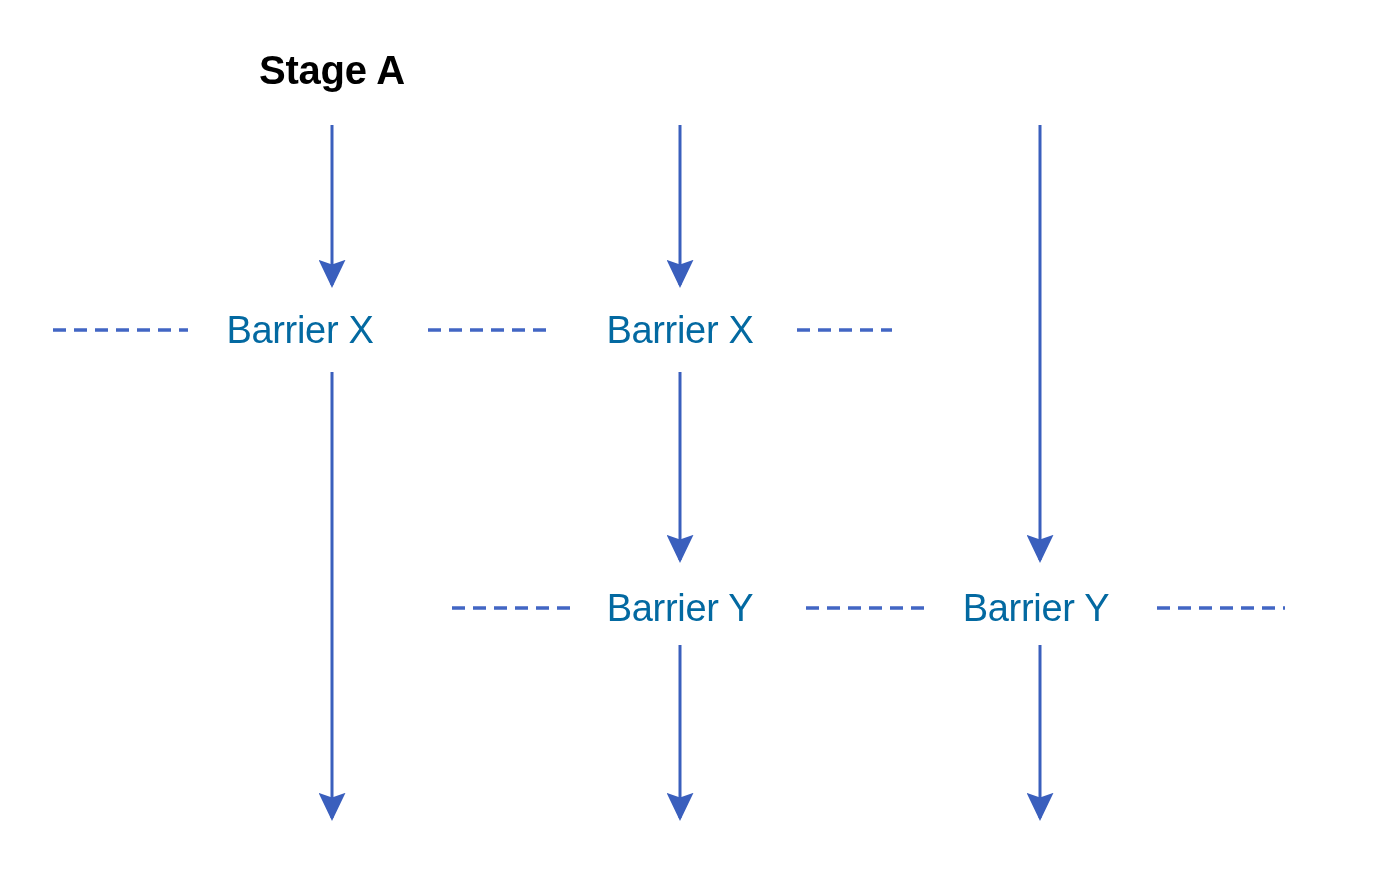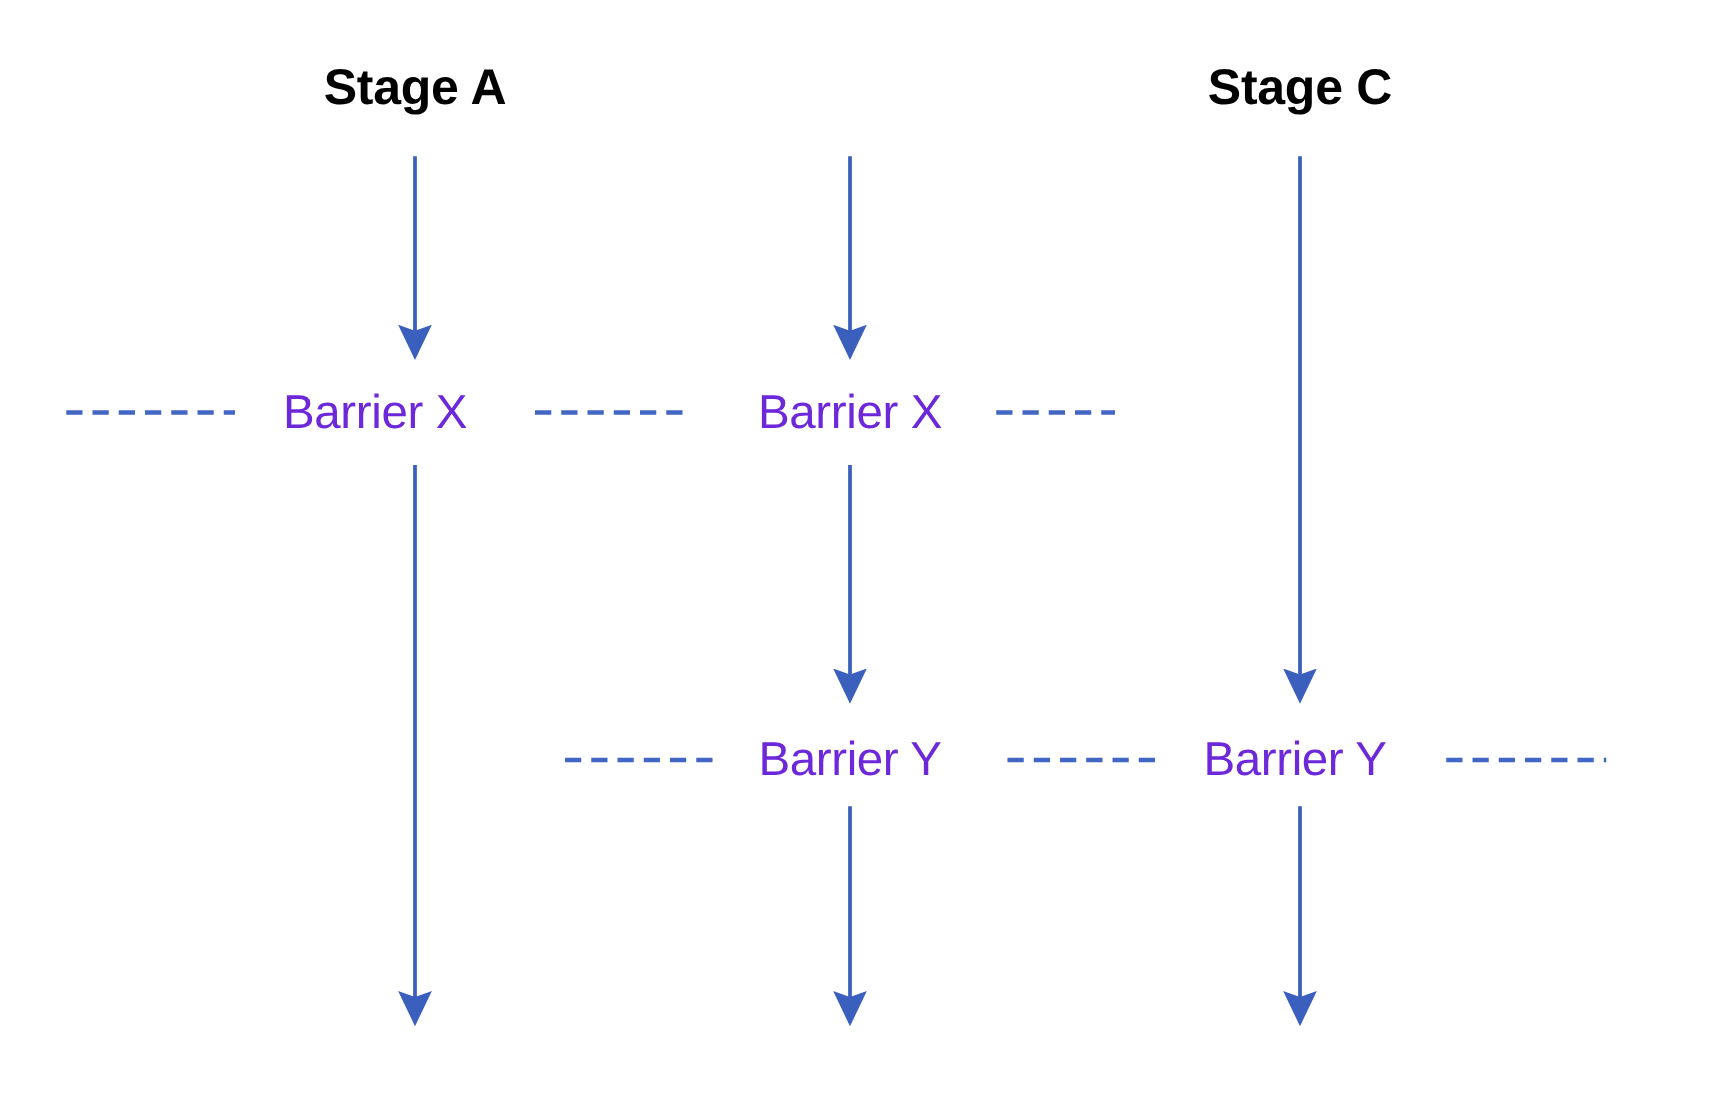--- a/index.html
+++ b/index.html
@@ -36,21 +36,21 @@
     white-space: nowrap;
     transform: translateX(-50%);
     letter-spacing: -0.2px;
   }
   .barrier-label {
     position: absolute;
     font-family: "Liberation Sans", sans-serif;
     font-weight: normal;
     font-size: 38px;
     line-height: 1;
-    color: #6d28d9;
+    color: #0369a1;
     white-space: nowrap;
     transform: translate(-50%, -50%);
     background: #ffffff;
     padding: 0 14px;
     letter-spacing: -0.3px;
   }
 </style>
 </head>
 <body>
 
@@ -82,21 +82,20 @@
     </g>
 
     <g>
       <line x1="452" y1="608" x2="572" y2="608" stroke="#4266C4" stroke-width="3.5" stroke-dasharray="13 8" stroke-linecap="butt"></line>
       <line x1="806" y1="608" x2="926" y2="608" stroke="#4266C4" stroke-width="3.5" stroke-dasharray="13 8" stroke-linecap="butt"></line>
       <line x1="1157" y1="608" x2="1285" y2="608" stroke="#4266C4" stroke-width="3.5" stroke-dasharray="13 8" stroke-linecap="butt"></line>
     </g>
   </svg>
 
   <div class="stage-heading" style="left:332px; top:50px;">Stage A</div>
-  <div class="stage-heading" style="left:1040px; top:50px;">Stage C</div>
 
   <div class="barrier-label" style="left:300px; top:330px;">Barrier X</div>
   <div class="barrier-label" style="left:680px; top:330px;">Barrier X</div>
 
   <div class="barrier-label" style="left:680px; top:608px;">Barrier Y</div>
   <div class="barrier-label" style="left:1036px; top:608px;">Barrier Y</div>
 
 </div>
 
 </body></html>

